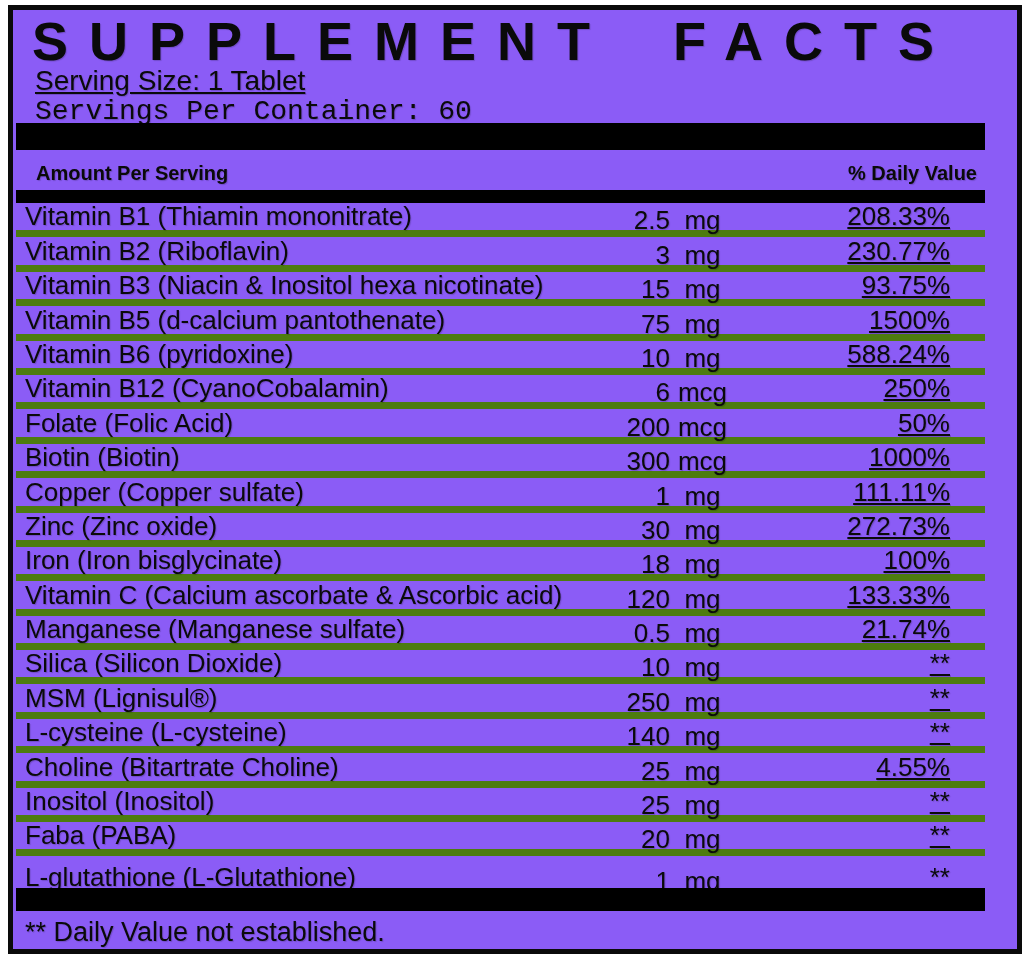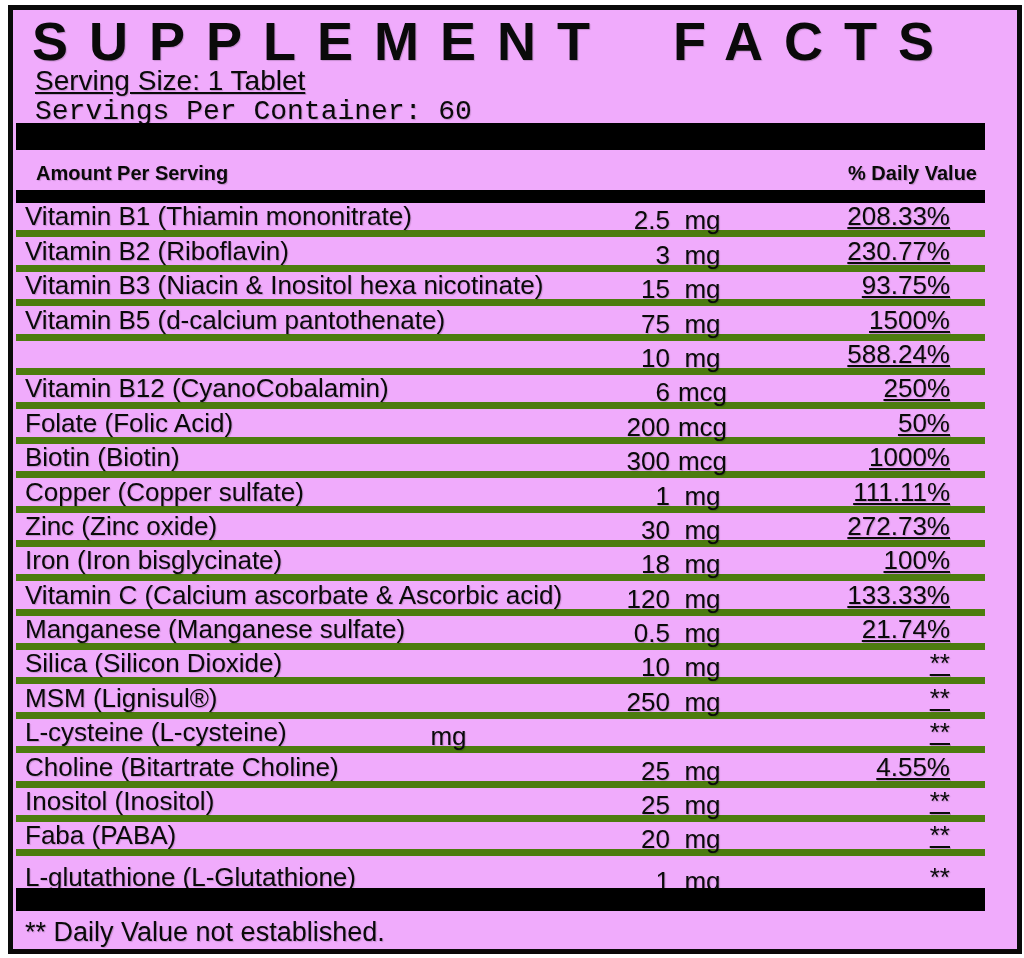--- a/index.html
+++ b/index.html
@@ -9,21 +9,21 @@
     font-family: "Liberation Sans", sans-serif;
     color: #0a0a0a;
     position: relative;
     overflow: hidden;
   }
   .label-box {
     position: absolute;
     left: 8px; top: 5px;
     width: 1014px; height: 949px;
     border: 5px solid #0a0a0a;
-    background: #f0abfc;
+    background: #8b5cf6;
     text-shadow: 1px 1px 1px rgba(0,0,0,0.18);
   }
   .inner {
     position: absolute;
     left: 3px; top: 0;
     width: 969px; height: 100%;
   }
   .title {
     position: absolute;
     top: 4px; left: 16px;
@@ -128,20 +128,21 @@
   <div class="row">
     <span class="name">Vitamin B5 (d-calcium pantothenate)</span>
     <span class="amount">
       <span class="amt-num">75</span>
       <span class="amt-unit">mg</span>
     </span>
     <span class="dv">1500%</span>
   </div>
 
   <div class="row">
+    <span class="name">Vitamin B6 (pyridoxine)</span>
     <span class="amount">
       <span class="amt-num">10</span>
       <span class="amt-unit">mg</span>
     </span>
     <span class="dv">588.24%</span>
   </div>
 
   <div class="row">
     <span class="name">Vitamin B12 (CyanoCobalamin)</span>
     <span class="amount">
@@ -228,20 +229,21 @@
     <span class="amount">
       <span class="amt-num">250</span>
       <span class="amt-unit">mg</span>
     </span>
     <span class="dv">**</span>
   </div>
 
   <div class="row">
     <span class="name">L-cysteine (L-cysteine)</span>
     <span class="amount">
+      <span class="amt-num">140</span>
       <span class="amt-unit">mg</span>
     </span>
     <span class="dv">**</span>
   </div>
 
   <div class="row">
     <span class="name">Choline (Bitartrate Choline)</span>
     <span class="amount">
       <span class="amt-num">25</span>
       <span class="amt-unit">mg</span>

